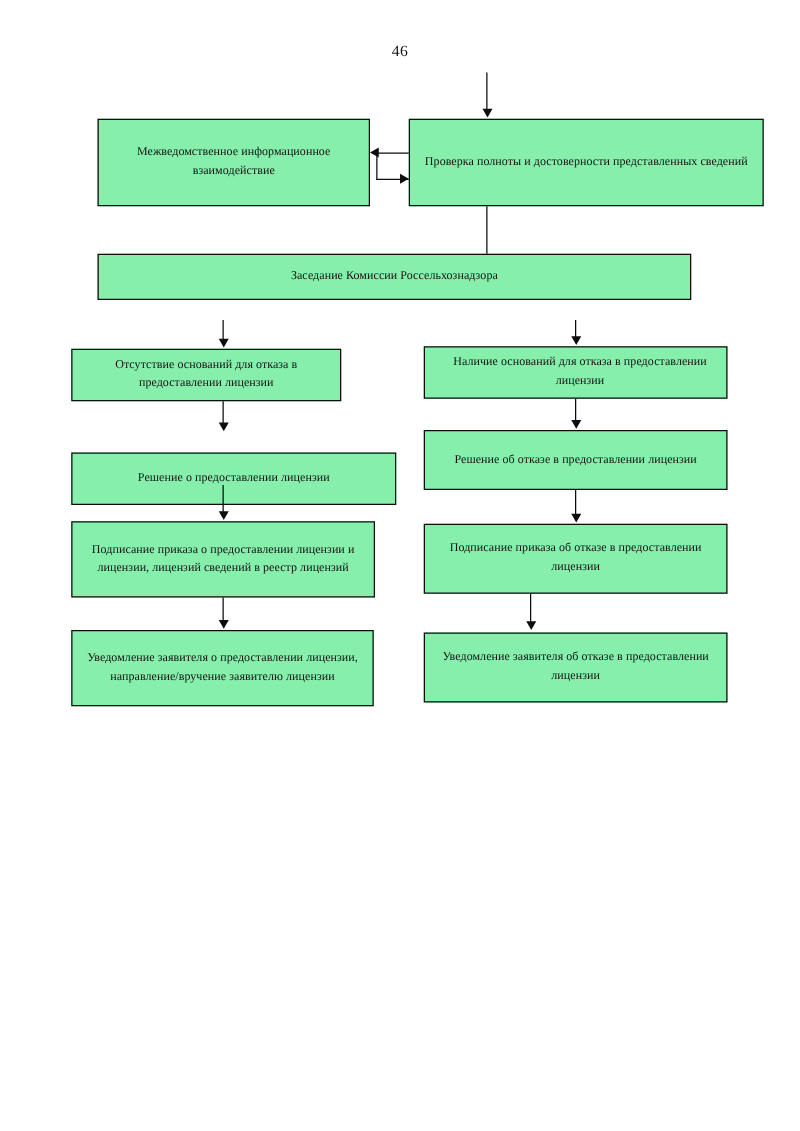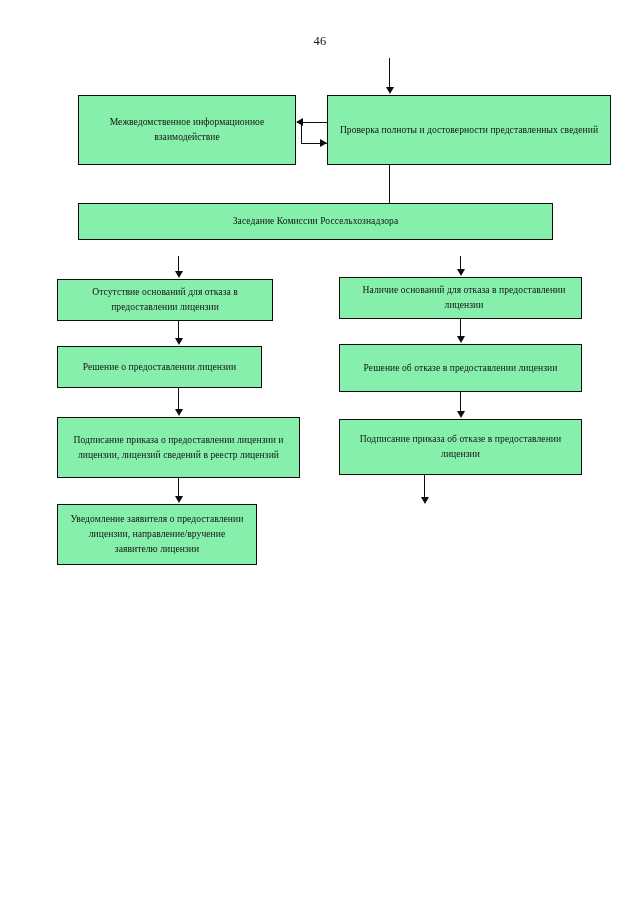--- a/index.html
+++ b/index.html
@@ -128,21 +128,21 @@
     <div class="node" style="left:339px; top:277px; width:243px; height:42px;padding-left:16px;">
       <span>Наличие оснований для отказа в предоставлении лицензии</span>
     </div>
 
     <div class="conn v-line" style="left:178px; top:321px; height:18px;"></div>
     <div class="arrow-down" style="left:174.5px; top:338px;"></div>
 
     <div class="conn v-line" style="left:460px; top:319px; height:18px;"></div>
     <div class="arrow-down" style="left:456.5px; top:336px;"></div>
 
-    <div class="node" style="left:57px; top:346px; width:205px; height:42px;">
+    <div class="node" style="left:57px; top:362px; width:260px; height:42px;">
       <span>Решение о предоставлении лицензии</span>
     </div>
 
     <div class="node" style="left:339px; top:344px; width:243px; height:48px;">
       <span>Решение об отказе в предоставлении лицензии</span>
     </div>
 
     <div class="conn v-line" style="left:178px; top:388px; height:22px;"></div>
     <div class="arrow-down" style="left:174.5px; top:409px;"></div>
 
@@ -156,19 +156,22 @@
     <div class="node" style="left:339px; top:419px; width:243px; height:56px;">
       <span>Подписание приказа об отказе в предоставлении лицензии</span>
     </div>
 
     <div class="conn v-line" style="left:178px; top:478px; height:19px;"></div>
     <div class="arrow-down" style="left:174.5px; top:496px;"></div>
 
     <div class="conn v-line" style="left:424px; top:475px; height:23px;"></div>
     <div class="arrow-down" style="left:420.5px; top:497px;"></div>
 
-    <div class="node" style="left:57px; top:504px; width:200px; height:61px;">
+    <div class="node" style="left:57px; top:504px; width:242px; height:61px;">
       <span>Уведомление заявителя о предоставлении лицензии, направление/вручение заявителю лицензии</span>
     </div>
 
+    <div class="node" style="left:339px; top:506px; width:243px; height:56px;">
+      <span>Уведомление заявителя об отказе в предоставлении лицензии</span>
+    </div>
 
   </div>
 </div>
 
 </body></html>

